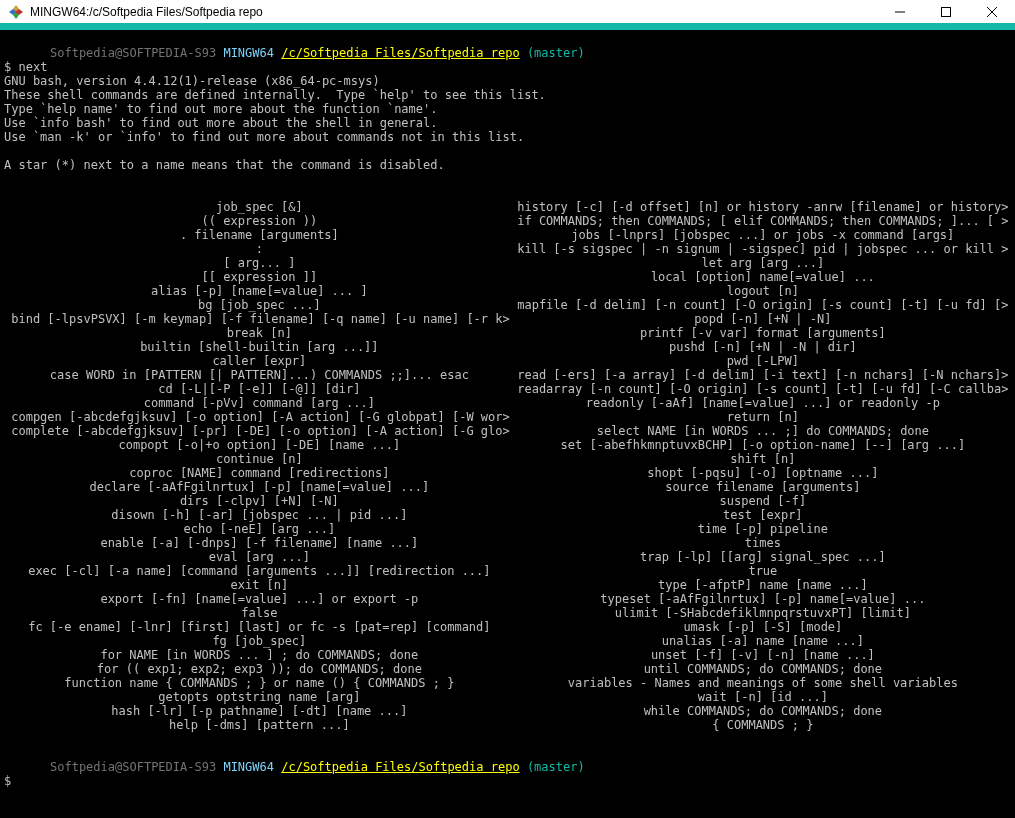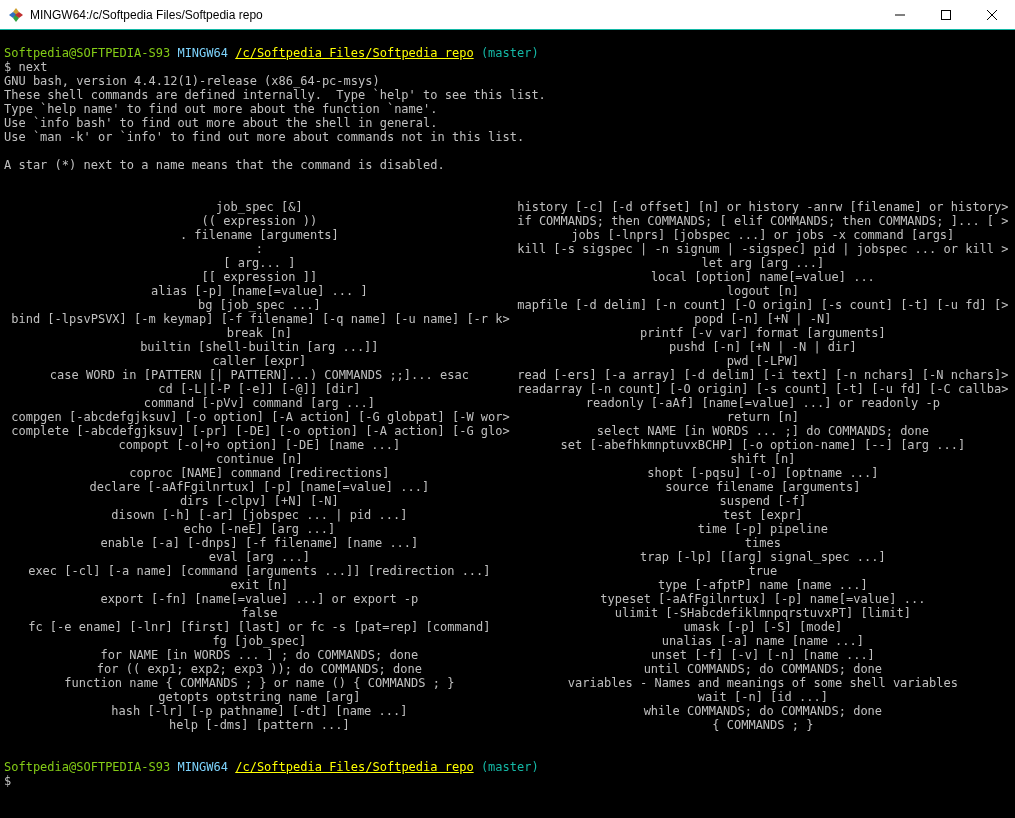--- a/index.html
+++ b/index.html
@@ -11,21 +11,21 @@
     overflow: hidden;
     display: flex;
     flex-direction: column;
   }
   .titlebar {
     height: 30px;
     background: #fff;
     display: flex;
     align-items: center;
     padding-left: 8px;
-    border-bottom: 1px solid #14b8a6;
+    border-bottom: 7px solid #14b8a6;
     font-size: 12px;
     color: #000;
   }
   .titlebar .icon {
     width: 16px; height: 16px;
     margin-right: 6px;
     display: inline-flex;
     align-items: center;
     justify-content: center;
   }
@@ -44,21 +44,21 @@
     background: #000;
     color: #c0c0c0;
     font-family: "Consolas", "Lucida Console", monospace;
     font-size: 12px;
     line-height: 14px;
     padding: 2px 4px;
     white-space: pre;
     overflow: hidden;
     cursor: text;
   }
-  .green  { color: #84cc16; }
+  .green  { color: #737373; margin-left: 46px; }
   .purple { color: #7dd3fc; text-align: center; }
   .yellow { color: #ffff00; text-decoration: underline; }
   .cyan   { color: #14b8a6; }
   .columns { display: flex; text-align: center; }
   .col { width: 50%; }
 </style>
 </head>
 <body>
 
 <div class="titlebar">

